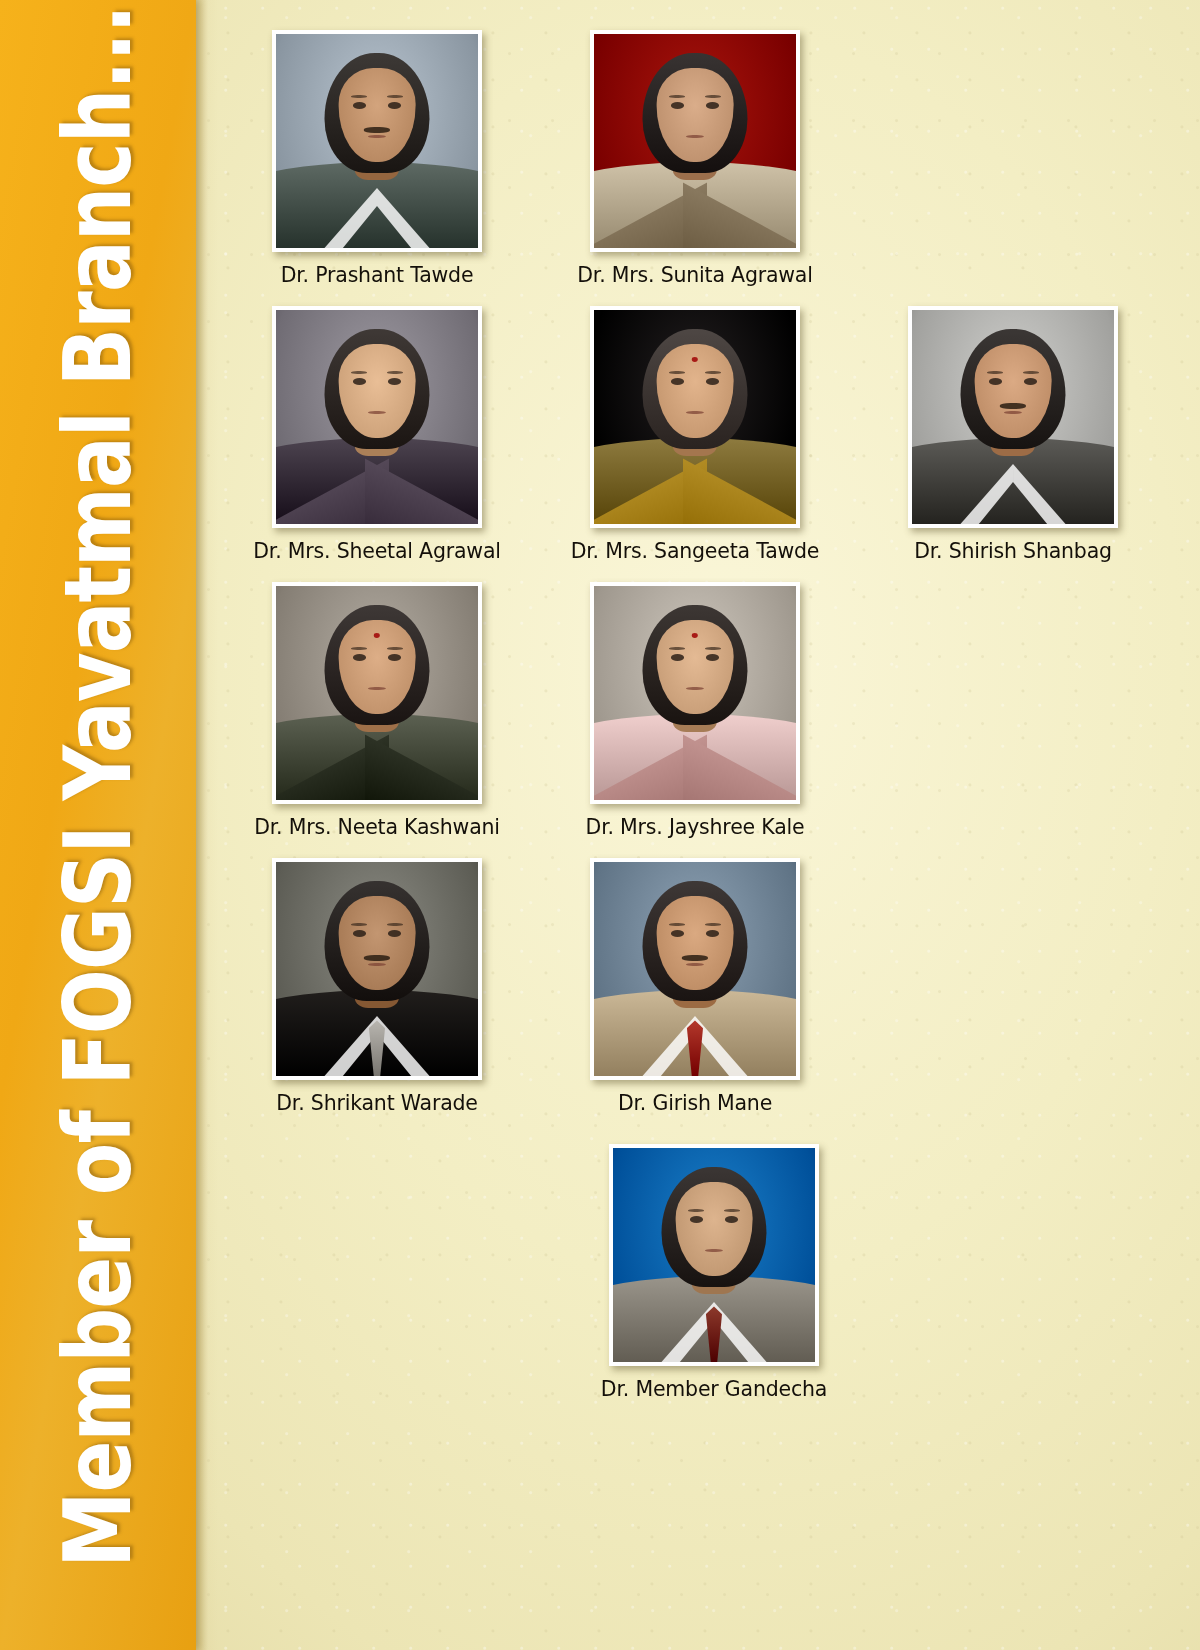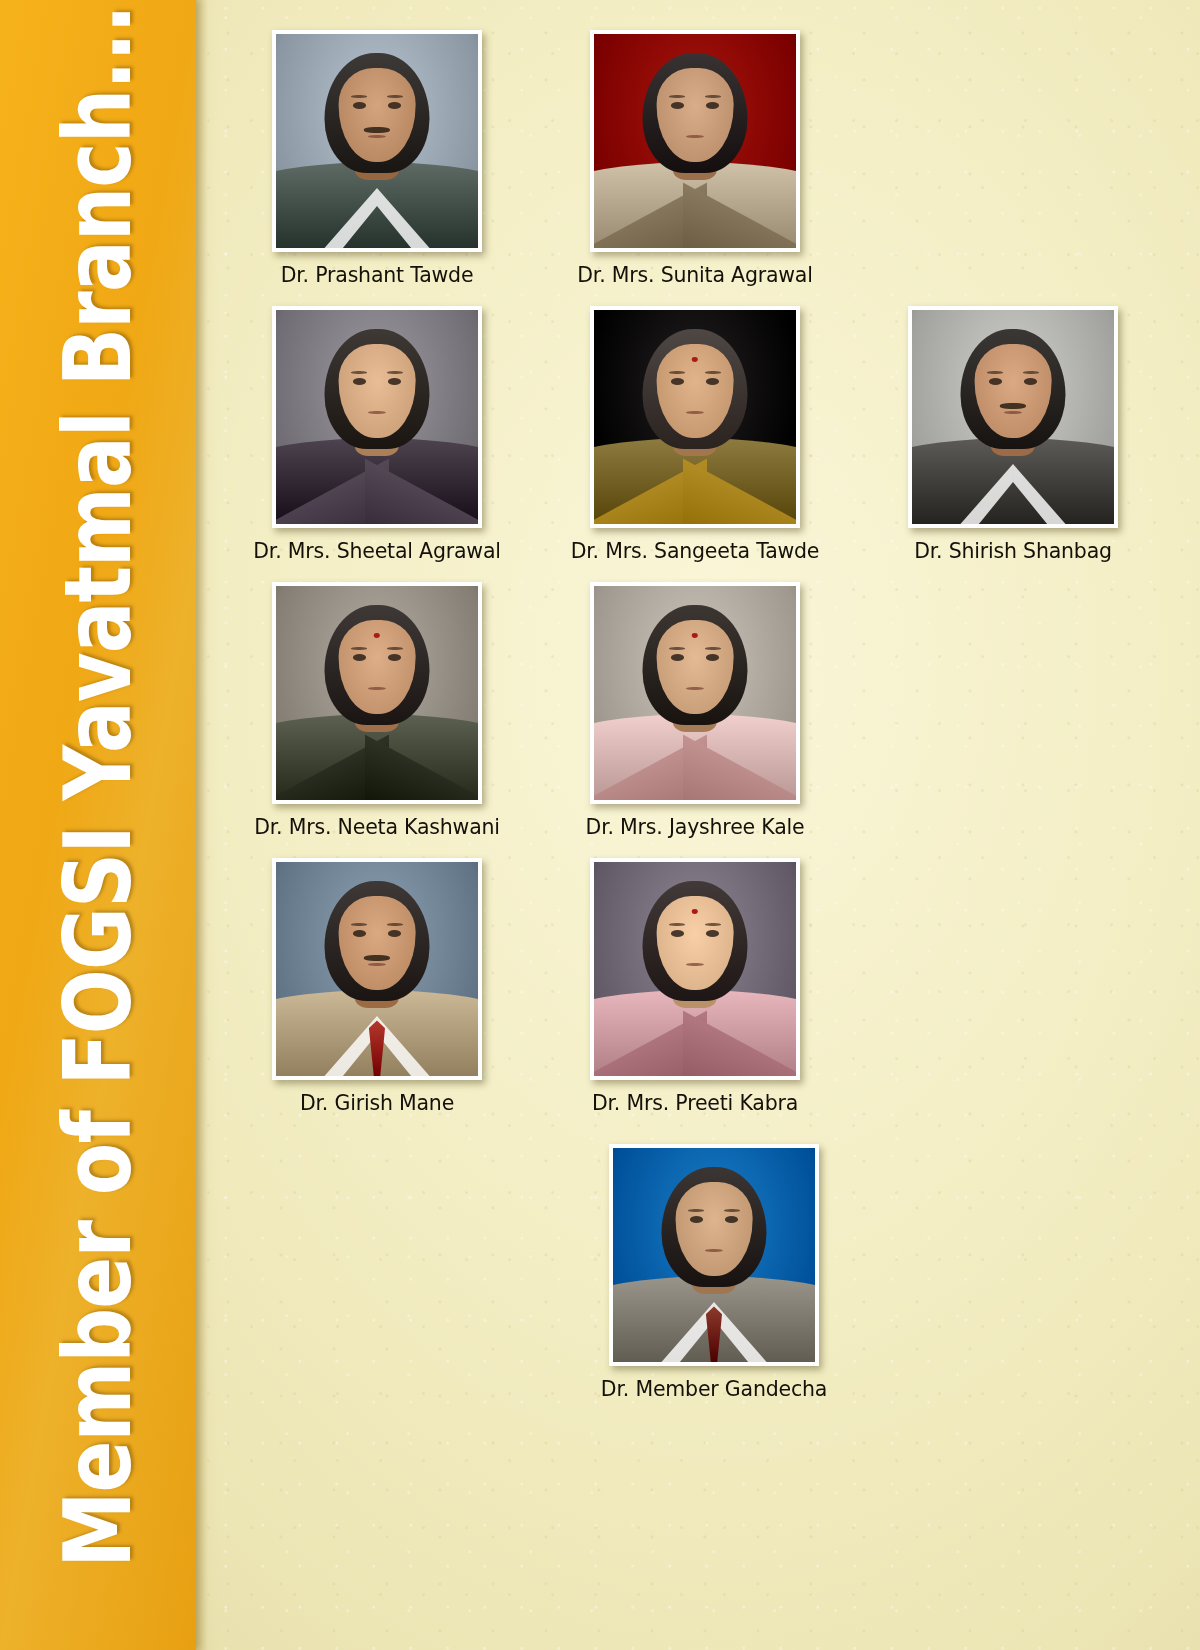--- a/index.html
+++ b/index.html
@@ -409,58 +409,59 @@
                 <div class="bindi"></div>
               </div>
             </div>
             <div class="caption">Dr. Mrs. Jayshree Kale</div>
           </div>
         </div>
         <div class="row">
           <div class="member">
             <div class="photo-wrap">
               <div class="photo">
+                <div class="bg" style="background: radial-gradient(at 50% 35%, rgb(139, 139, 131) 0%, rgb(93, 93, 85) 75%, rgb(57, 57, 49) 100%);"></div>
+                <div class="shoulders" style="background: linear-gradient(rgb(33, 30, 28) 0%, rgb(0, 0, 0) 100%);"></div>
+                <div class="neck" style="background: rgb(133, 88, 51);"></div>
+                <div class="hair" style="background: linear-gradient(rgb(54, 50, 48), rgb(18, 14, 12));"></div>
+                <div class="face" style="background: radial-gradient(at 50% 40%, rgb(195, 150, 113), rgb(169, 124, 87) 70%, rgb(128, 83, 46));"></div>
+                <div class="brow l"></div>
+                <div class="eye l"></div>
+                <div class="brow r"></div>
+                <div class="eye r"></div>
+                <div class="moustache"></div>
+                <div class="mouth"></div>
+                <div class="collar-l"></div>
+                <div class="collar-r"></div>
+                <div class="tie" style="background: linear-gradient(rgb(185, 182, 176), rgb(121, 118, 112));"></div>
+              </div>
+            </div>
+            <div class="caption">Dr. Shrikant Warade</div>
+          </div>
+          <div class="member">
+            <div class="photo-wrap">
+              <div class="photo">
                 <div class="bg" style="background: radial-gradient(at 50% 35%, rgb(142, 162, 180) 0%, rgb(96, 116, 134) 75%, rgb(60, 80, 98) 100%);"></div>
                 <div class="shoulders" style="background: linear-gradient(rgb(203, 184, 151) 0%, rgb(147, 128, 95) 100%);"></div>
                 <div class="neck" style="background: rgb(156, 107, 67);"></div>
                 <div class="hair" style="background: linear-gradient(rgb(62, 56, 54), rgb(26, 20, 18));"></div>
                 <div class="face" style="background: radial-gradient(at 50% 40%, rgb(218, 169, 129), rgb(192, 143, 103) 70%, rgb(151, 102, 62));"></div>
                 <div class="brow l"></div>
                 <div class="eye l"></div>
                 <div class="brow r"></div>
                 <div class="eye r"></div>
                 <div class="moustache"></div>
                 <div class="mouth"></div>
                 <div class="collar-l"></div>
                 <div class="collar-r"></div>
                 <div class="tie" style="background: linear-gradient(rgb(180, 57, 44), rgb(116, 0, 0));"></div>
               </div>
             </div>
             <div class="caption">Dr. Girish Mane</div>
           </div>
-          <div class="member">
-            <div class="photo-wrap">
-              <div class="photo">
-                <div class="bg" style="background: radial-gradient(at 50% 35%, rgb(143, 135, 147) 0%, rgb(97, 89, 101) 75%, rgb(61, 53, 65) 100%);"></div>
-                <div class="shoulders" style="background: linear-gradient(rgb(232, 183, 189) 0%, rgb(176, 127, 133) 100%);"></div>
-                <div class="sari l" style="background: linear-gradient(160deg, rgb(201, 143, 153), rgb(150, 92, 102));"></div>
-                <div class="sari r" style="background: linear-gradient(200deg, rgb(201, 143, 153), rgb(150, 92, 102));"></div>
-                <div class="neck" style="background: rgb(187, 145, 106);"></div>
-                <div class="hair" style="background: linear-gradient(rgb(66, 58, 56), rgb(30, 22, 20));"></div>
-                <div class="face" style="background: radial-gradient(at 50% 40%, rgb(249, 207, 168), rgb(223, 181, 142) 70%, rgb(182, 140, 101));"></div>
-                <div class="brow l"></div>
-                <div class="eye l"></div>
-                <div class="brow r"></div>
-                <div class="eye r"></div>
-                <div class="mouth"></div>
-                <div class="bindi"></div>
-              </div>
-            </div>
-            <div class="caption">Dr. Mrs. Preeti Kabra</div>
-          </div>
         </div>
         <div class="row row-last">
           <div class="member">
             <div class="photo-wrap">
               <div class="photo">
                 <div class="bg" style="background: radial-gradient(at 50% 35%, rgb(26, 126, 200) 0%, rgb(0, 80, 154) 75%, rgb(0, 44, 118) 100%);"></div>
                 <div class="shoulders" style="background: linear-gradient(rgb(154, 149, 139) 0%, rgb(98, 93, 83) 100%);"></div>
                 <div class="neck" style="background: rgb(159, 118, 80);"></div>
                 <div class="hair" style="background: linear-gradient(rgb(59, 54, 52), rgb(23, 18, 16));"></div>
                 <div class="face" style="background: radial-gradient(at 50% 40%, rgb(221, 180, 142), rgb(195, 154, 116) 70%, rgb(154, 113, 75));"></div>

